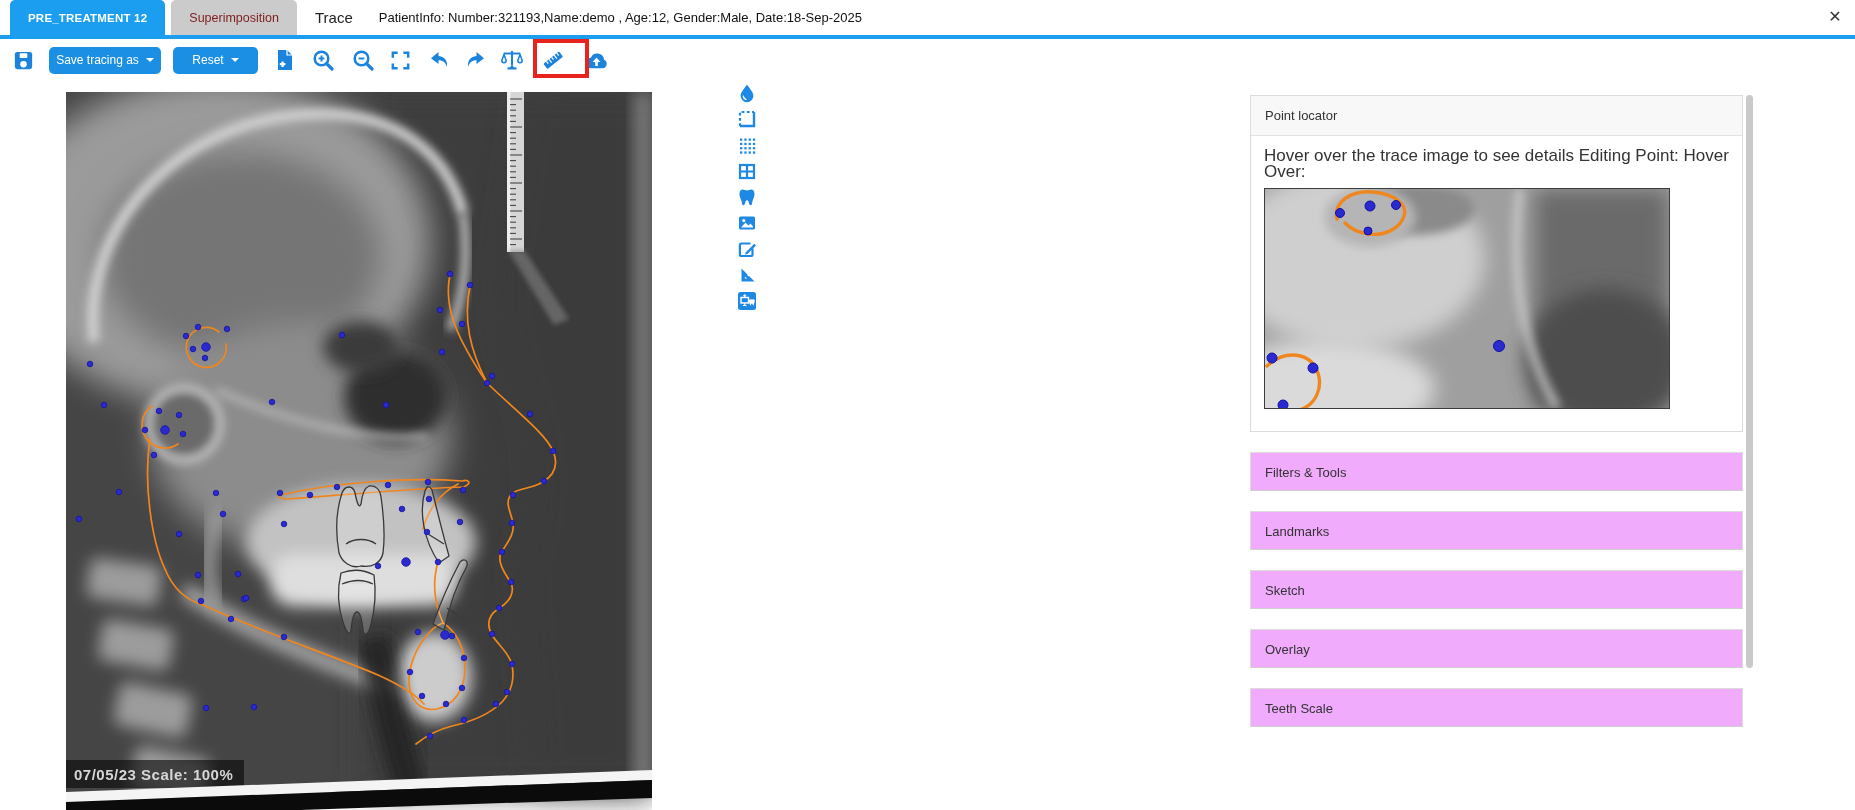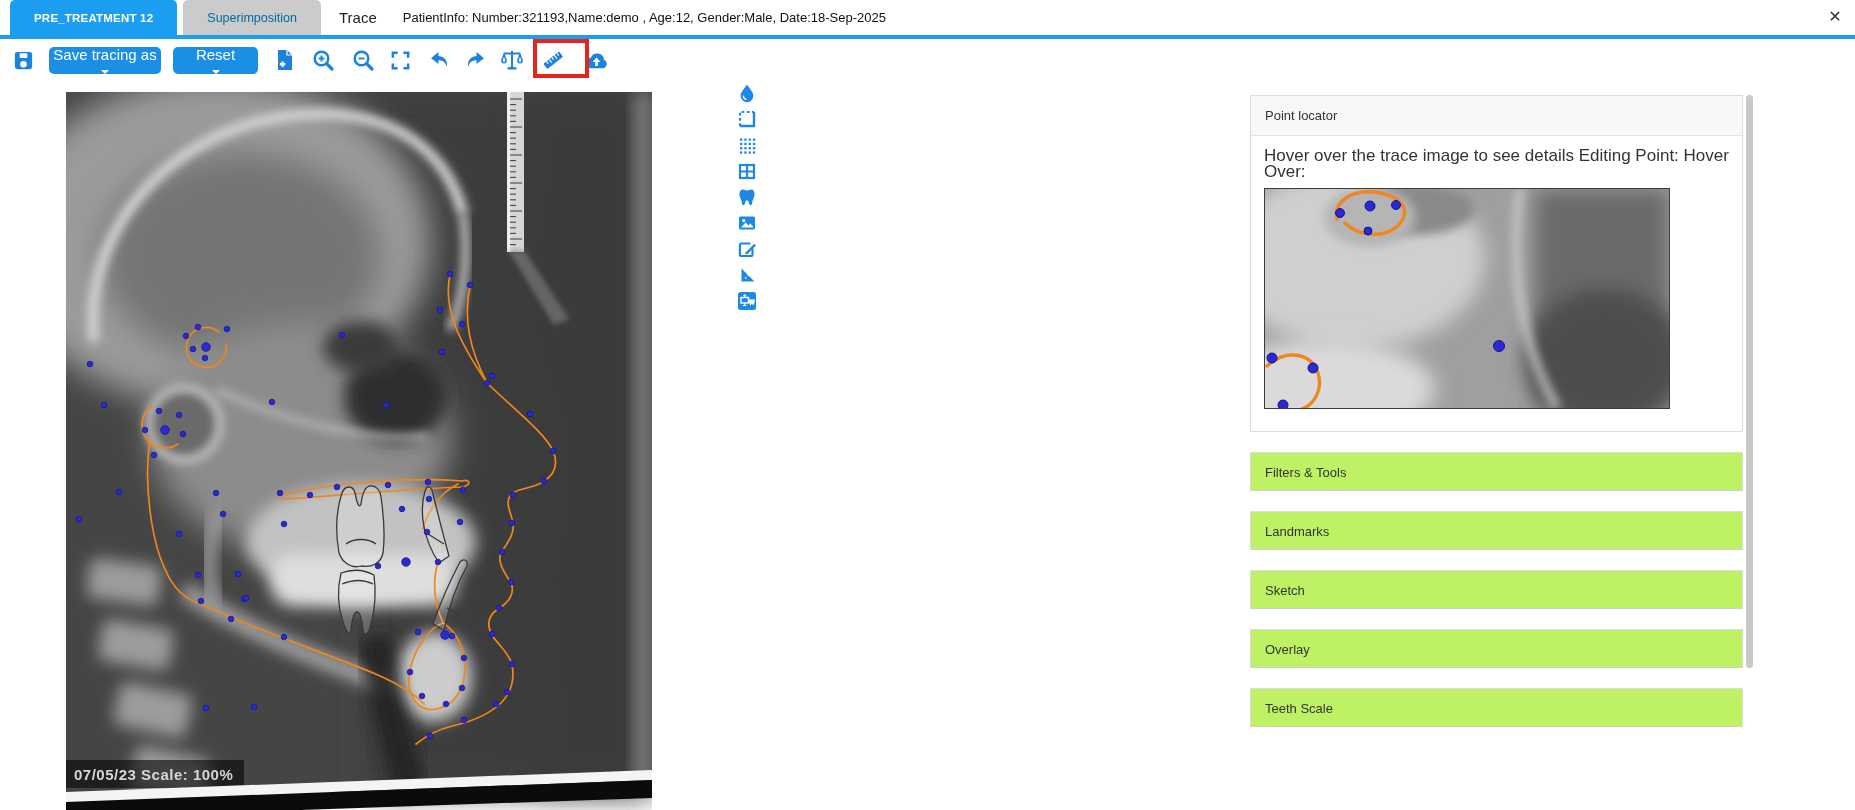--- a/index.html
+++ b/index.html
@@ -1,43 +1,43 @@
 <!DOCTYPE html>
 <html><head>
 <meta charset="utf-8">
 <style>
   html,body{margin:0;padding:0;background:#fff;}
   .app{position:relative;width:1855px;height:810px;background:#fff;overflow:hidden;
        font-family:"Liberation Sans",sans-serif;-webkit-font-smoothing:antialiased;}
   
   .tabbar{position:absolute;top:0;left:0;right:0;height:35px;display:flex;align-items:stretch;}
-  .tab{display:flex;align-items:center;padding:0 24px;border-radius:5px 5px 0 0;cursor:pointer;white-space:nowrap;}
+  .tab{display:flex;align-items:center;padding:0 18px;border-radius:5px 5px 0 0;cursor:pointer;white-space:nowrap;}
   .tab.active{background:var(--accent);color:#fff;font-weight:bold;font-size:11.5px;margin-left:10px;letter-spacing:.2px;}
-  .tab.inactive{background:#cbcbcb;color:#0369a1;font-size:12.5px;margin-left:6px;}
+  .tab.inactive{background:#cbcbcb;color:#7f1d1d;font-size:12.5px;margin-left:6px;}
   .trace-label{align-self:center;margin-left:18px;font-size:15px;color:#222;}
   .patient-info{align-self:center;margin-left:26px;font-size:13px;color:#111;}
   .close-x{position:absolute;right:9px;top:7px;width:22px;text-align:center;font-size:16px;color:#333;cursor:pointer;}
   .blueline{position:absolute;top:35px;left:0;width:100%;height:4px;background:var(--accent);}
   
   .toolbar{position:absolute;top:39px;left:0;height:42px;display:flex;align-items:center;}
   .ticon{display:inline-flex;cursor:pointer;}
-  .tbtn{height:27px;border:none;border-radius:5px;background:var(--btn);color:#fff;font-size:15px;
+  .tbtn{height:27px;border:none;border-radius:5px;background:var(--btn);color:#fff;font-size:12px;
         font-family:"Liberation Sans",sans-serif;display:inline-flex;align-items:center;justify-content:center;
-        gap:7px;cursor:pointer;white-space:nowrap;flex-direction:column;}
+        gap:7px;cursor:pointer;white-space:nowrap;}
   .caret{width:0;height:0;border-left:4px solid transparent;border-right:4px solid transparent;border-top:4.5px solid #fff;}
   .redbox{position:absolute;left:533px;top:39px;width:56px;height:39px;border:4px solid var(--hl);box-sizing:border-box;pointer-events:none;}
   
   .xray{position:absolute;left:66px;top:92px;width:586px;height:726px;}
   .xray svg{display:block;}
   
   .side-tools{position:absolute;left:737px;top:83px;display:flex;flex-direction:column;gap:6px;}
   .side-tools .ticon{width:20px;height:20px;}
   
   .right-panel{position:absolute;left:1250px;top:95px;width:493px;}
-  .panel{border:1px solid #dcdcdc;background:#bef264;box-sizing:border-box;}
+  .panel{border:1px solid #dcdcdc;background:#f0abfc;box-sizing:border-box;}
   .phead{height:39px;display:flex;align-items:center;padding-left:14px;font-size:13px;color:#333;cursor:pointer;}
   .panel.open{background:#fff;}
   .panel.open .phead{background:#f8f8f8;border-bottom:1px solid #e3e3e3;}
   .pbody{padding:12px 13px 22px 13px;background:#fff;}
   .hint{font-size:17px;color:#333;line-height:16px;margin:0 0 8px 0;}
   .detail{width:404px;height:219px;border:1px solid #3c3c3c;box-sizing:content-box;}
   .panel.collapsed{height:39px;margin-top:20px;border-bottom-color:#cfcfcf;}
   .scrollthumb{position:absolute;left:1746px;top:95px;width:7px;height:573px;background:#c9c9c9;border-radius:4px;cursor:pointer;}
 </style>
 </head>

